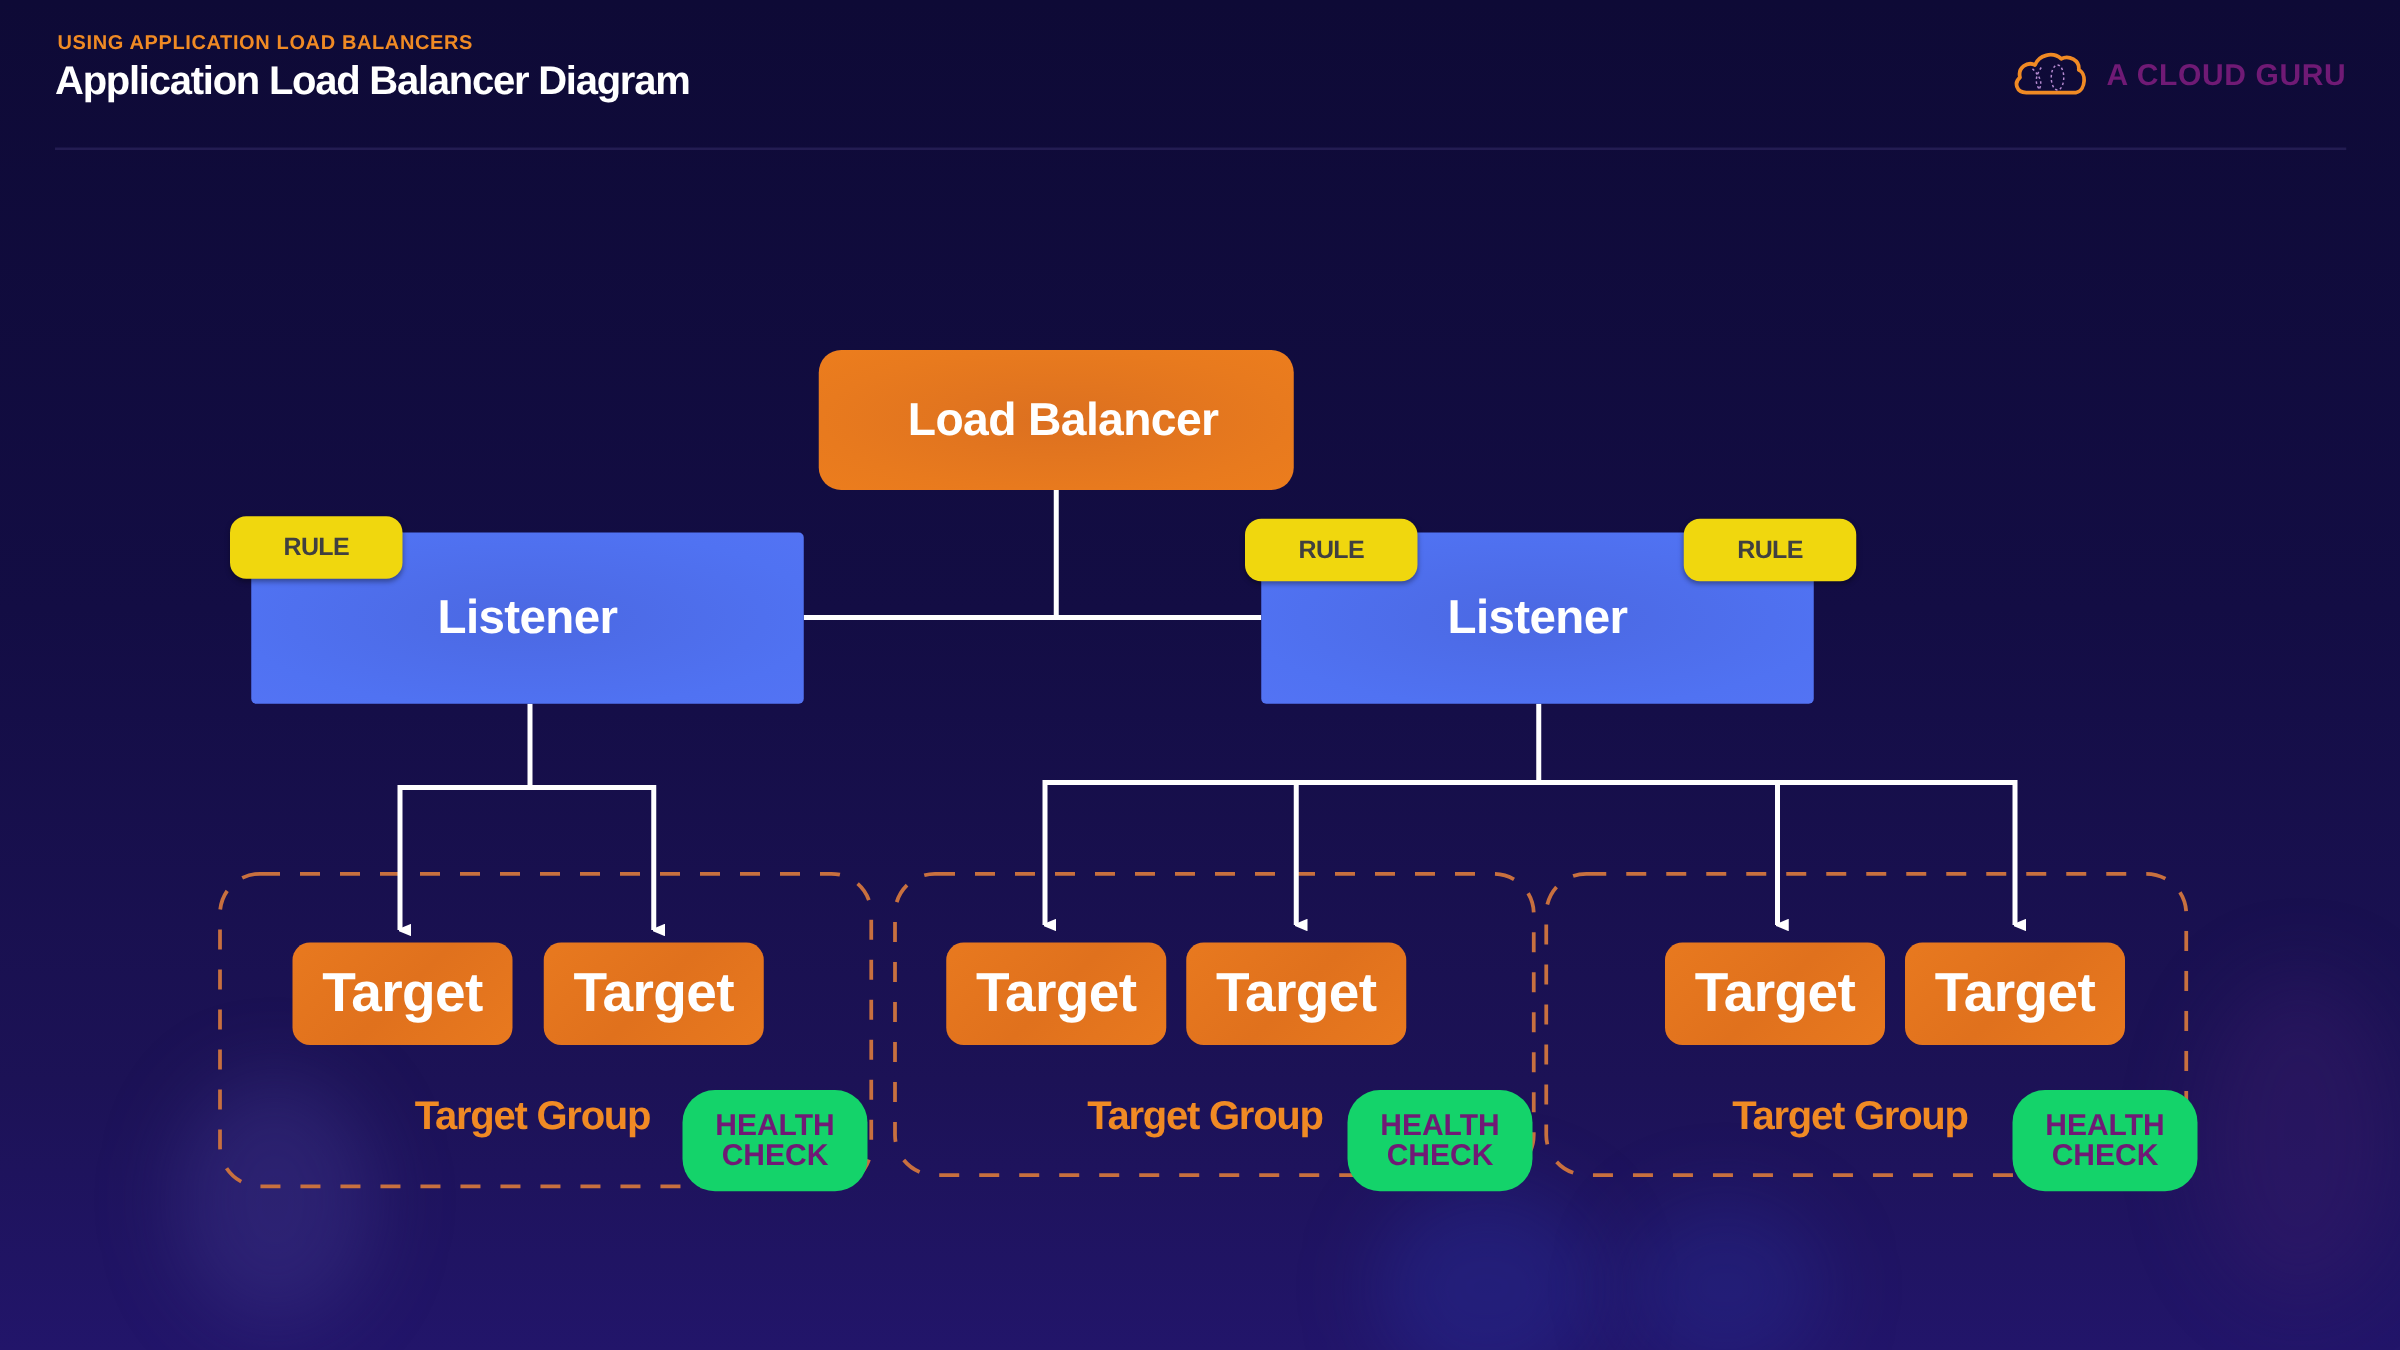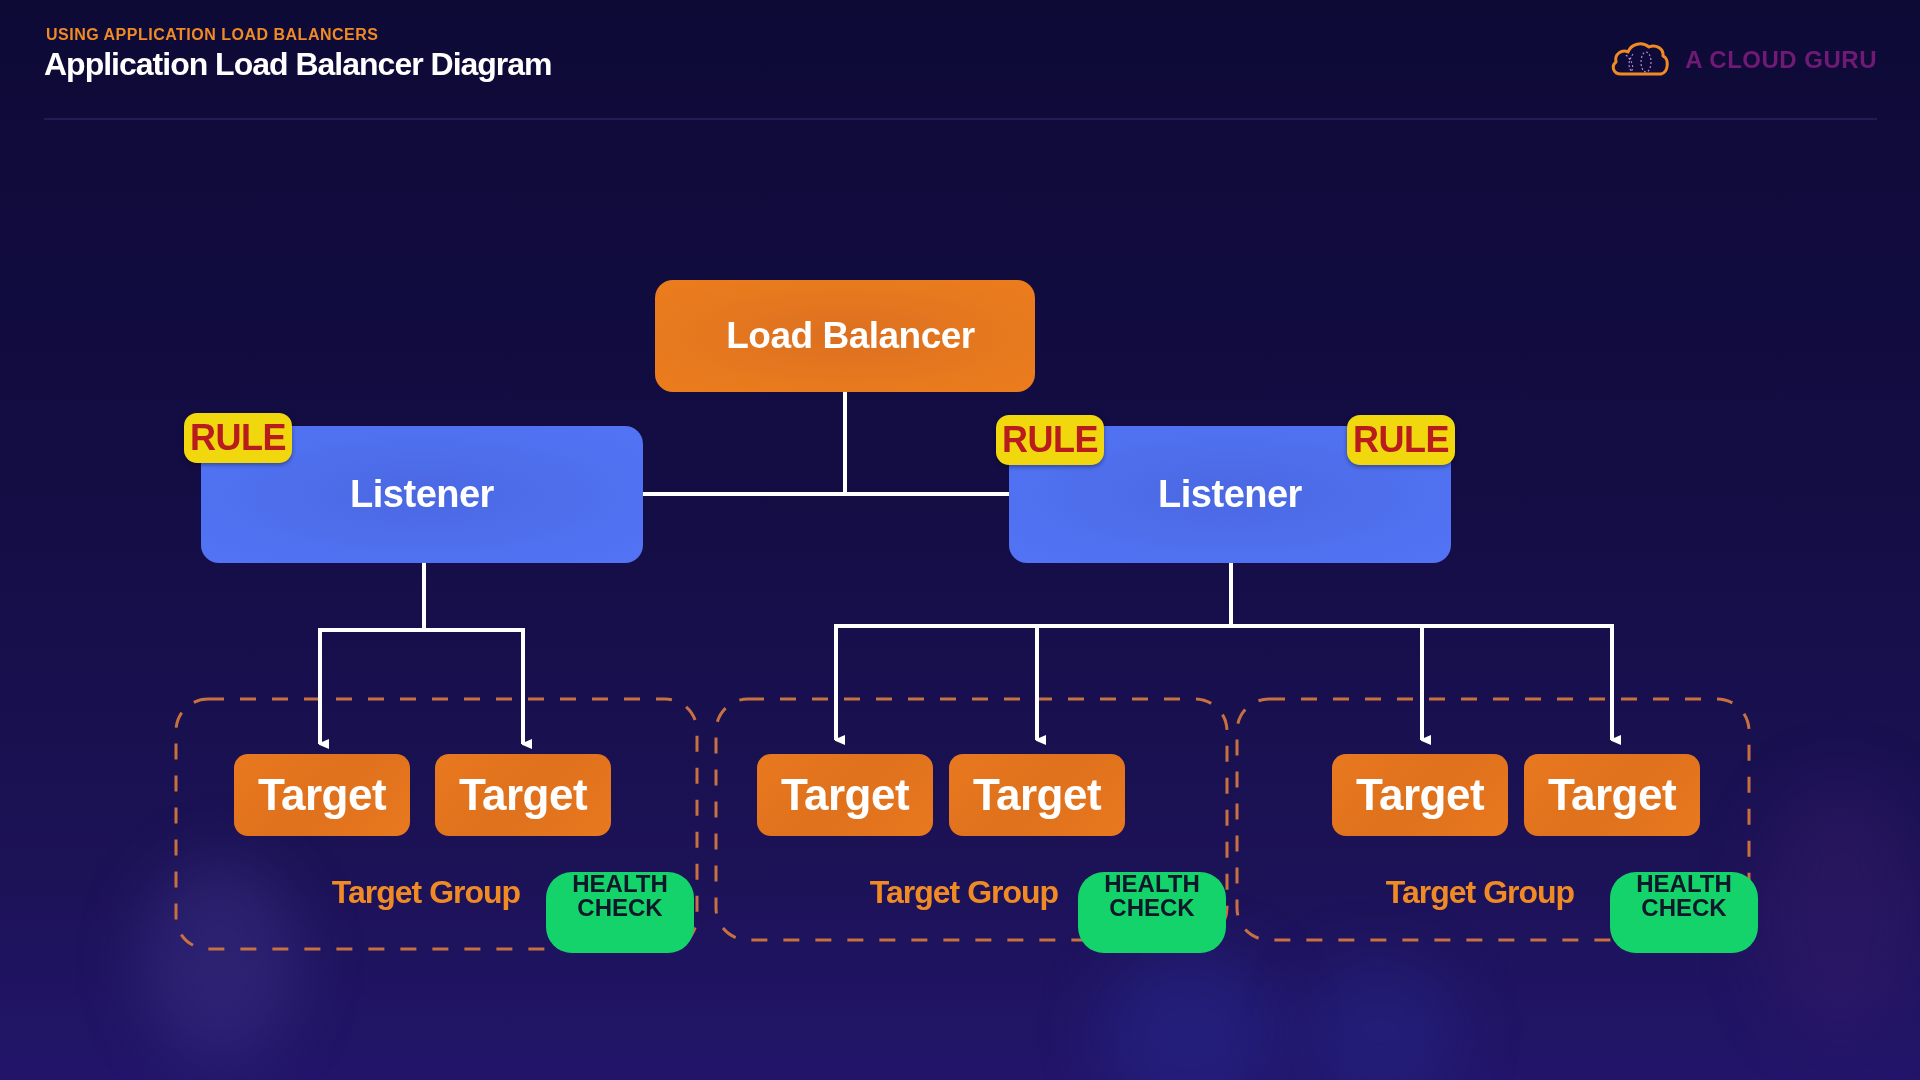--- a/index.html
+++ b/index.html
@@ -26,43 +26,43 @@
   .box {
     position:absolute; display:flex; align-items:center; justify-content:center;
     color:#fff; font-weight:700;
   }
   .lb {
     left:655px; top:280px; width:369px; height:112px; border-radius:18px;
     background: radial-gradient(ellipse at center, #dc7020 0%, #e87a1e 70%, #ec7d1d 100%);
     font-size:37px; letter-spacing:-0.5px;padding-left:11px;
   }
   .listener {
-    height:137px; width:442px; border-radius:18px; top:426px;
+    height:137px; width:442px; border-radius:4px; top:426px;
     background: radial-gradient(ellipse at center, #4b68e2 0%, #5072f2 75%, #5373f4 100%);
     font-size:38px; letter-spacing:-0.5px;
   }
   .rule {
-    position:absolute; width:108px; height:50px; border-radius:13px; background:#f0d70e;
-    color:#b91c1c; font-weight:700; font-size:36px; display:flex; align-items:center; justify-content:center;
+    position:absolute; width:138px; height:50px; border-radius:13px; background:#f0d70e;
+    color:#404040; font-weight:700; font-size:20px; display:flex; align-items:center; justify-content:center;
     box-shadow: 0 2px 4px rgba(0,0,0,0.35); letter-spacing:-0.5px;
   }
   .target {
     position:absolute; top:754px; width:176px; height:82px; border-radius:14px;
     background: linear-gradient(135deg, #e8791f 0%, #e0711d 50%, #e8791f 100%);
     color:#fff; font-weight:700; font-size:44px; letter-spacing:-0.5px;
     display:flex; align-items:center; justify-content:center;
   }
   .group-label {
     position:absolute; top:874px; color:#f08a24; font-weight:700; font-size:32px;
     letter-spacing:-1px; transform:translateX(-50%); white-space:nowrap;
   }
   .health {
     position:absolute; top:872px; width:148px; height:81px; border-radius:26px; background:#14d36a;
-    color:#0f172a; font-weight:700; font-size:24px; line-height:24px; text-align:center;
-    display:flex; flex-direction:column; align-items:center; justify-content:flex-start;
+    color:#701a75; font-weight:700; font-size:24px; line-height:24px; text-align:center;
+    display:flex; flex-direction:column; align-items:center; justify-content:center;
   }
 </style>
 </head>
 <body>
 
 <div class="bg-glow" style="left:140px;top:860px;width:160px;height:200px;background:rgba(70,60,150,0.35);"></div>
 <div class="bg-glow" style="left:1100px;top:950px;width:180px;height:160px;background:rgba(40,50,160,0.35);"></div>
 <div class="bg-glow" style="left:1300px;top:960px;width:160px;height:140px;background:rgba(40,50,160,0.3);"></div>
 <div class="bg-glow" style="left:1760px;top:780px;width:160px;height:260px;background:rgba(60,30,110,0.35);"></div>
 

